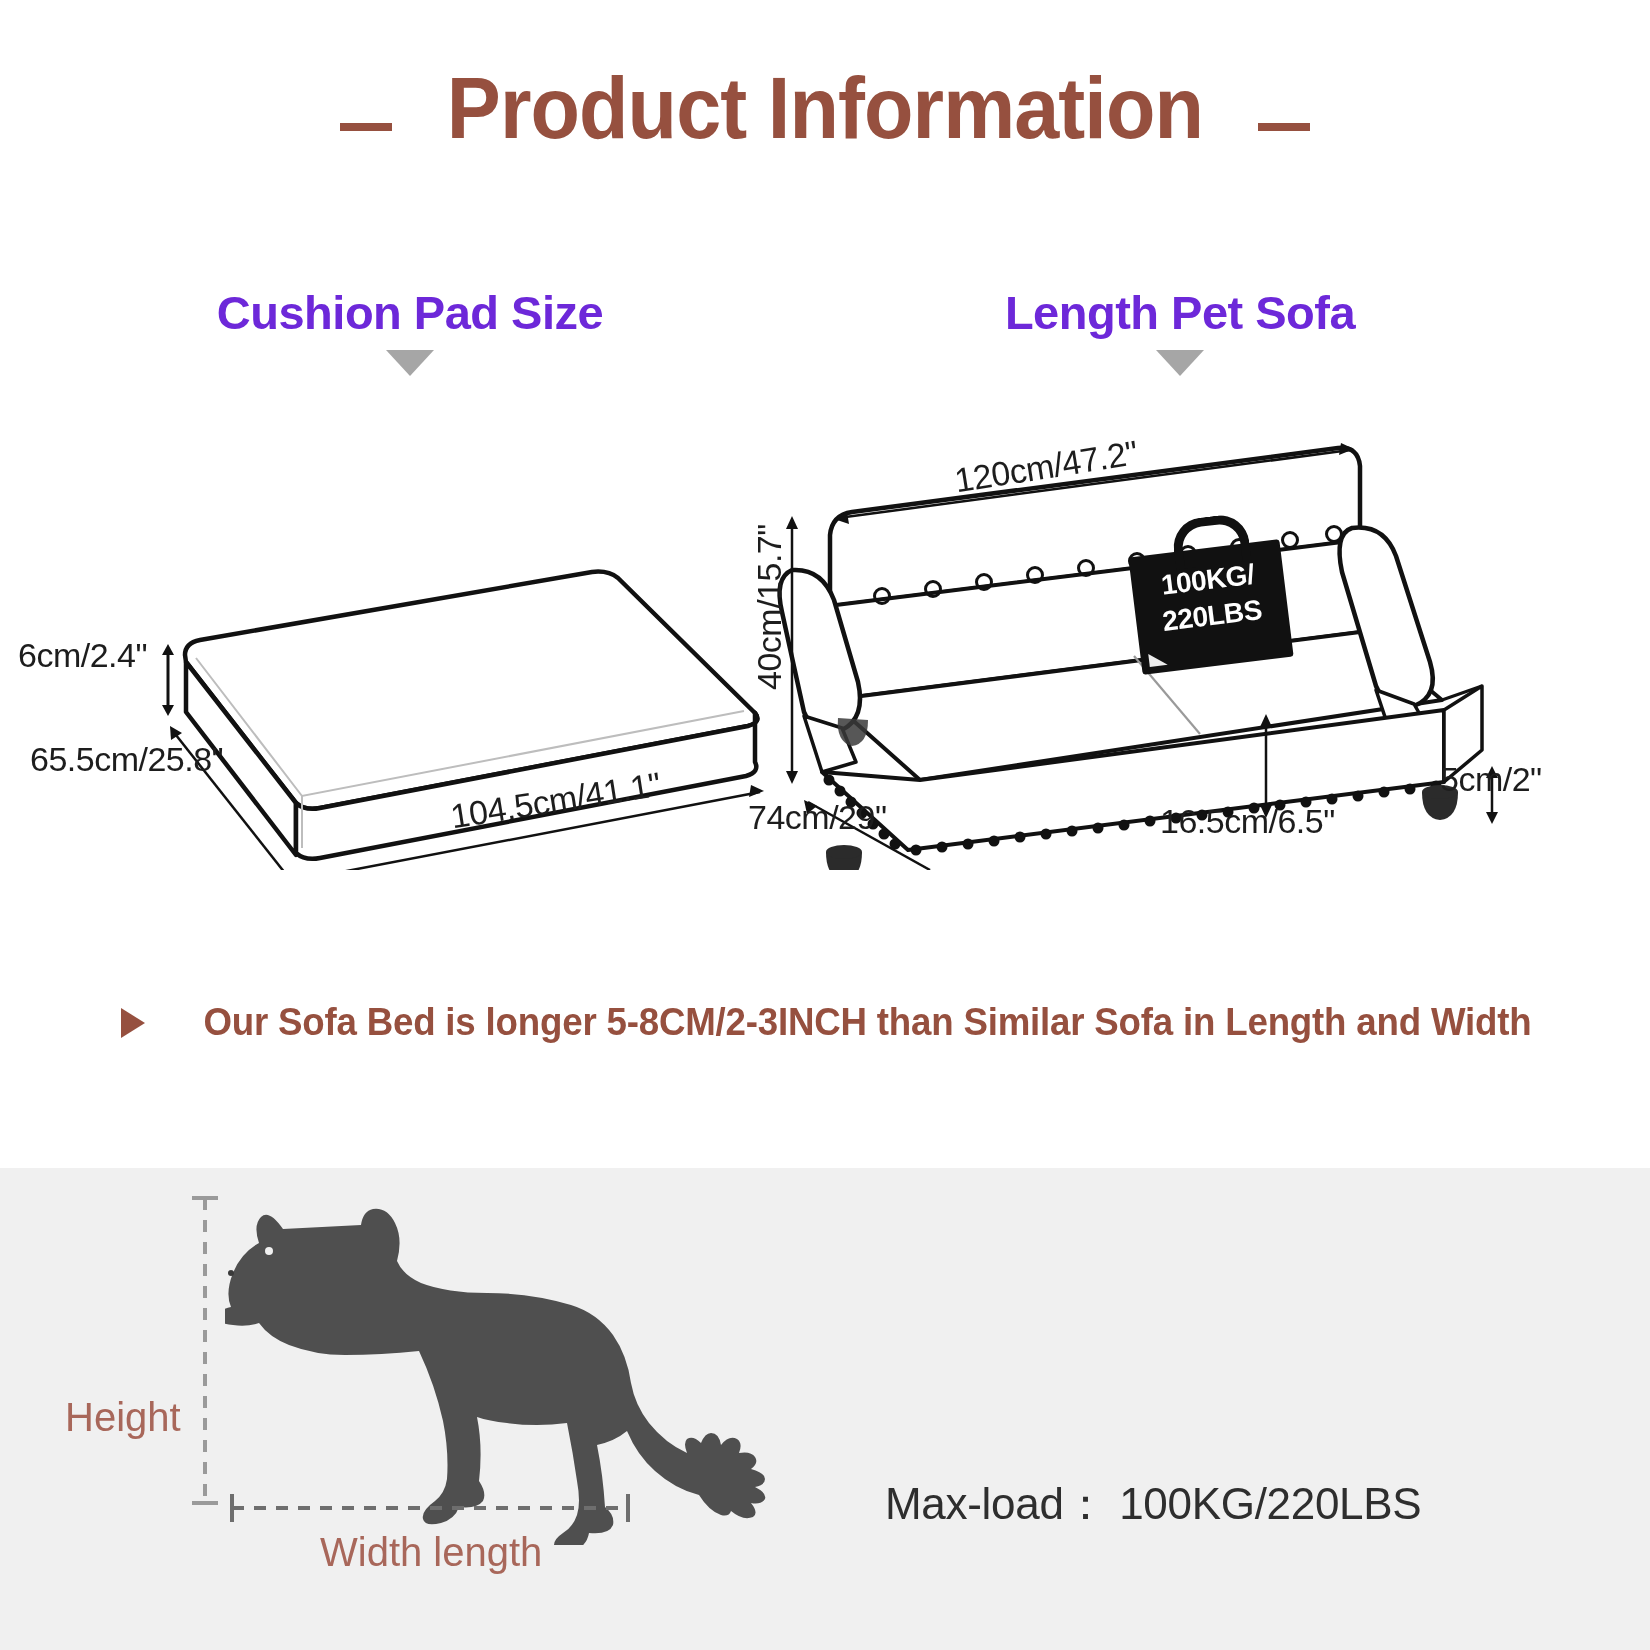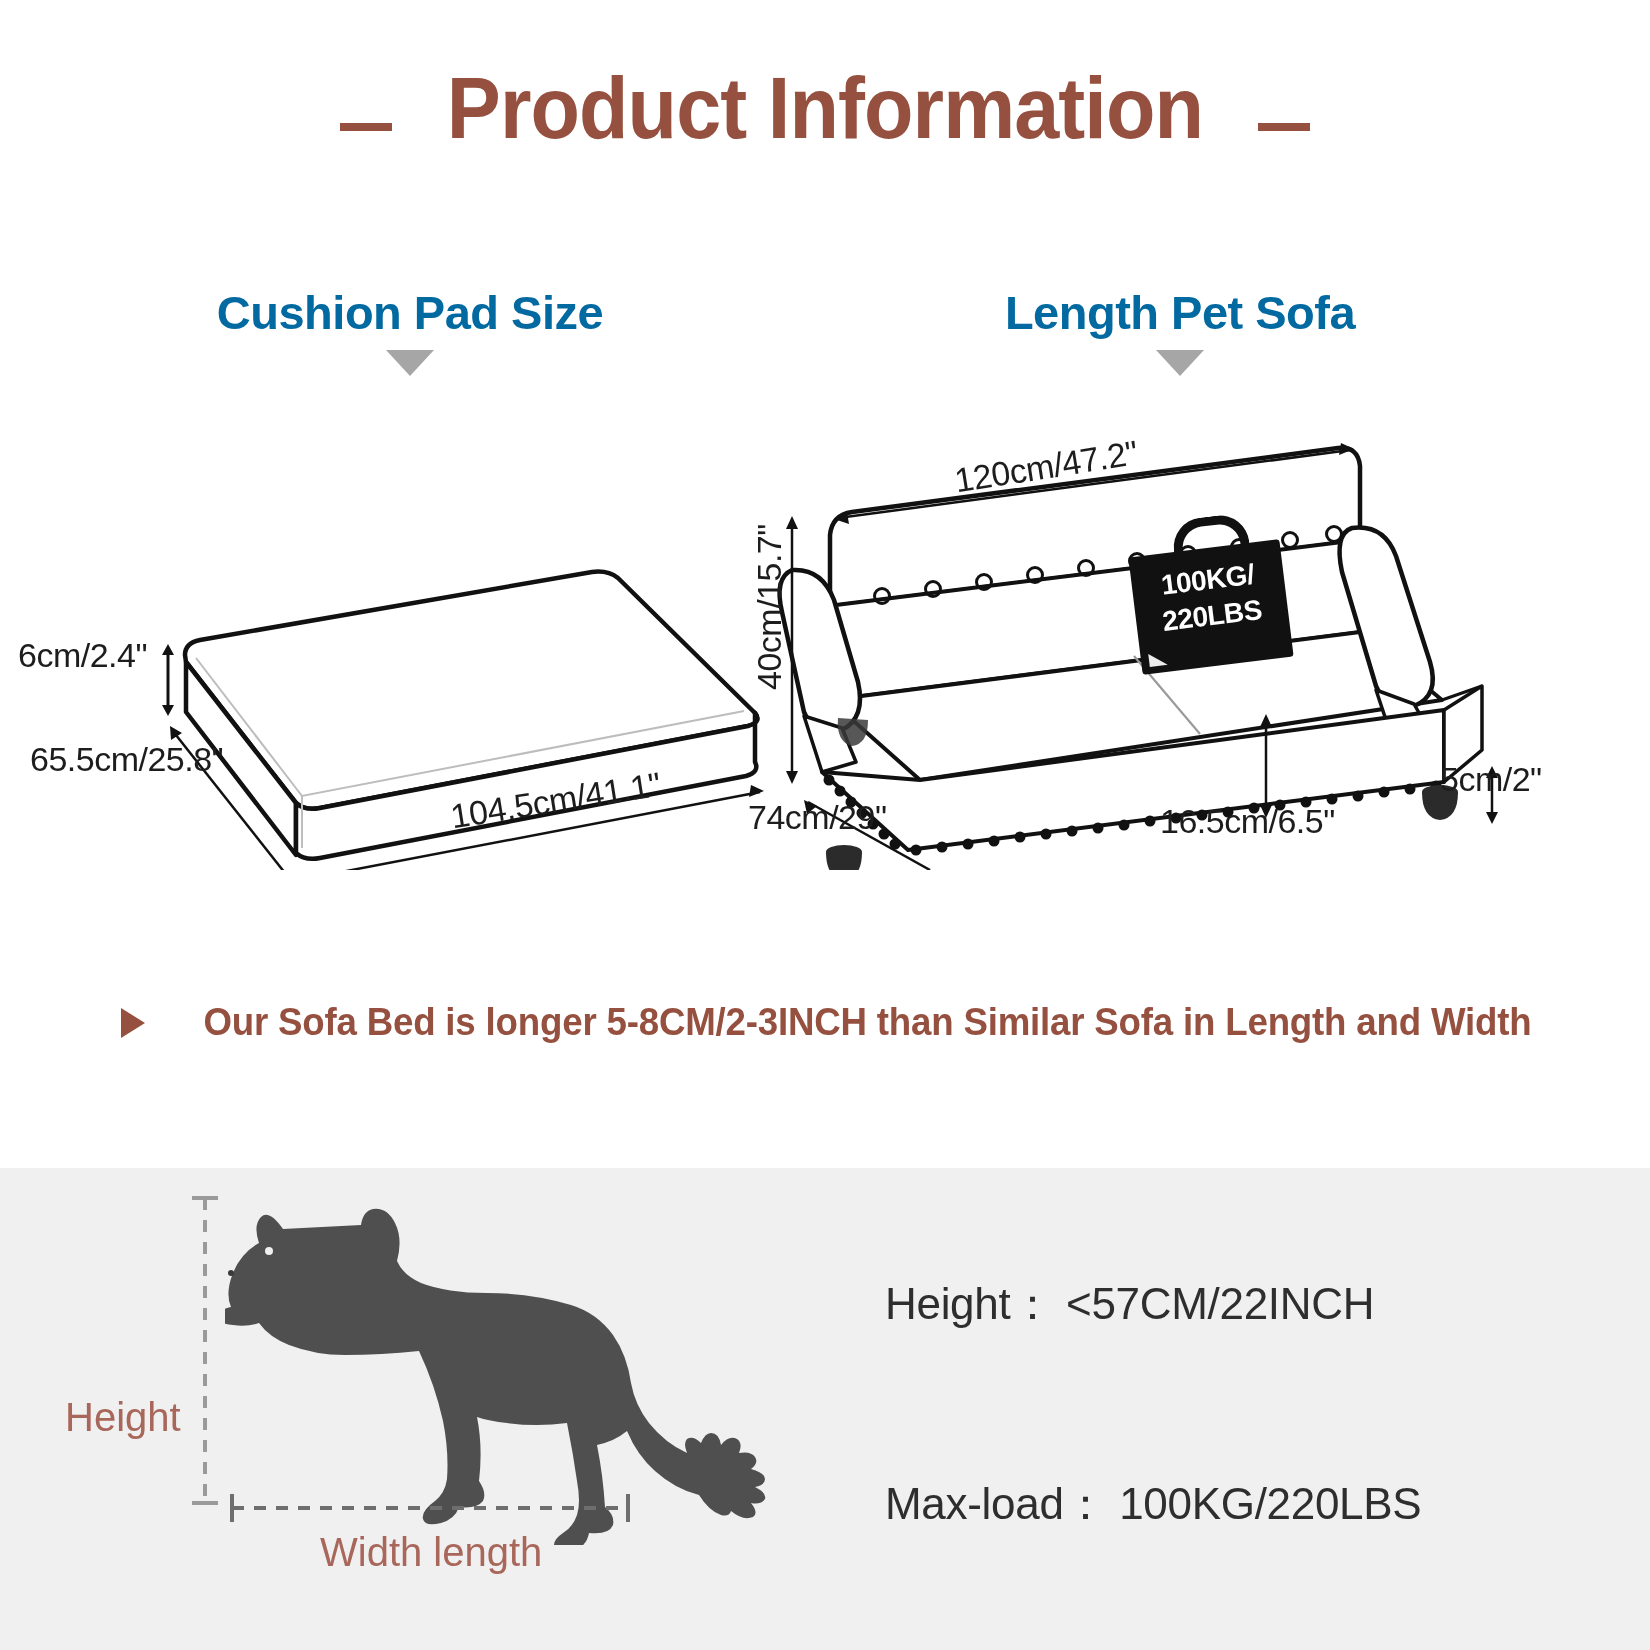--- a/index.html
+++ b/index.html
@@ -49,21 +49,21 @@
     margin: 0 22px 14px 22px;
   }
 
   
   .sec-head {
     position: absolute;
     text-align: center;
     font-family: "Liberation Sans", sans-serif;
     font-size: 47px;
     font-weight: bold;
-    color: #0369a1;
+    color: #6d28d9;
     white-space: nowrap;
     letter-spacing: -0.5px;
   }
   #head-cushion { left: 110px; top: 285px; width: 600px; }
   #head-sofa    { left: 880px; top: 285px; width: 600px; }
 
   .dn-arrow {
     position: absolute;
     width: 0; height: 0;
     border-left: 24px solid transparent;
@@ -453,16 +453,15 @@
     <line x1="192" y1="335" x2="218" y2="335" stroke="#9a9a9a" stroke-width="4"></line>
 
     <line x1="232" y1="340" x2="628" y2="340" stroke="#6e6e6e" stroke-width="4" stroke-dasharray="12 10"></line>
     <line x1="232" y1="326" x2="232" y2="354" stroke="#6e6e6e" stroke-width="4"></line>
     <line x1="628" y1="326" x2="628" y2="354" stroke="#6e6e6e" stroke-width="4"></line>
   </svg>
 
   <div class="measure-label" id="lbl-height">Height</div>
   <div class="measure-label" id="lbl-bodylength">Width length</div>
 
-  <div class="spec-line" id="spec-0">Height： &lt;57CM/22INCH</div>
   <div class="spec-line" id="spec-2">Max-load： 100KG/220LBS</div>
 
 </div>
 
 </body></html>

